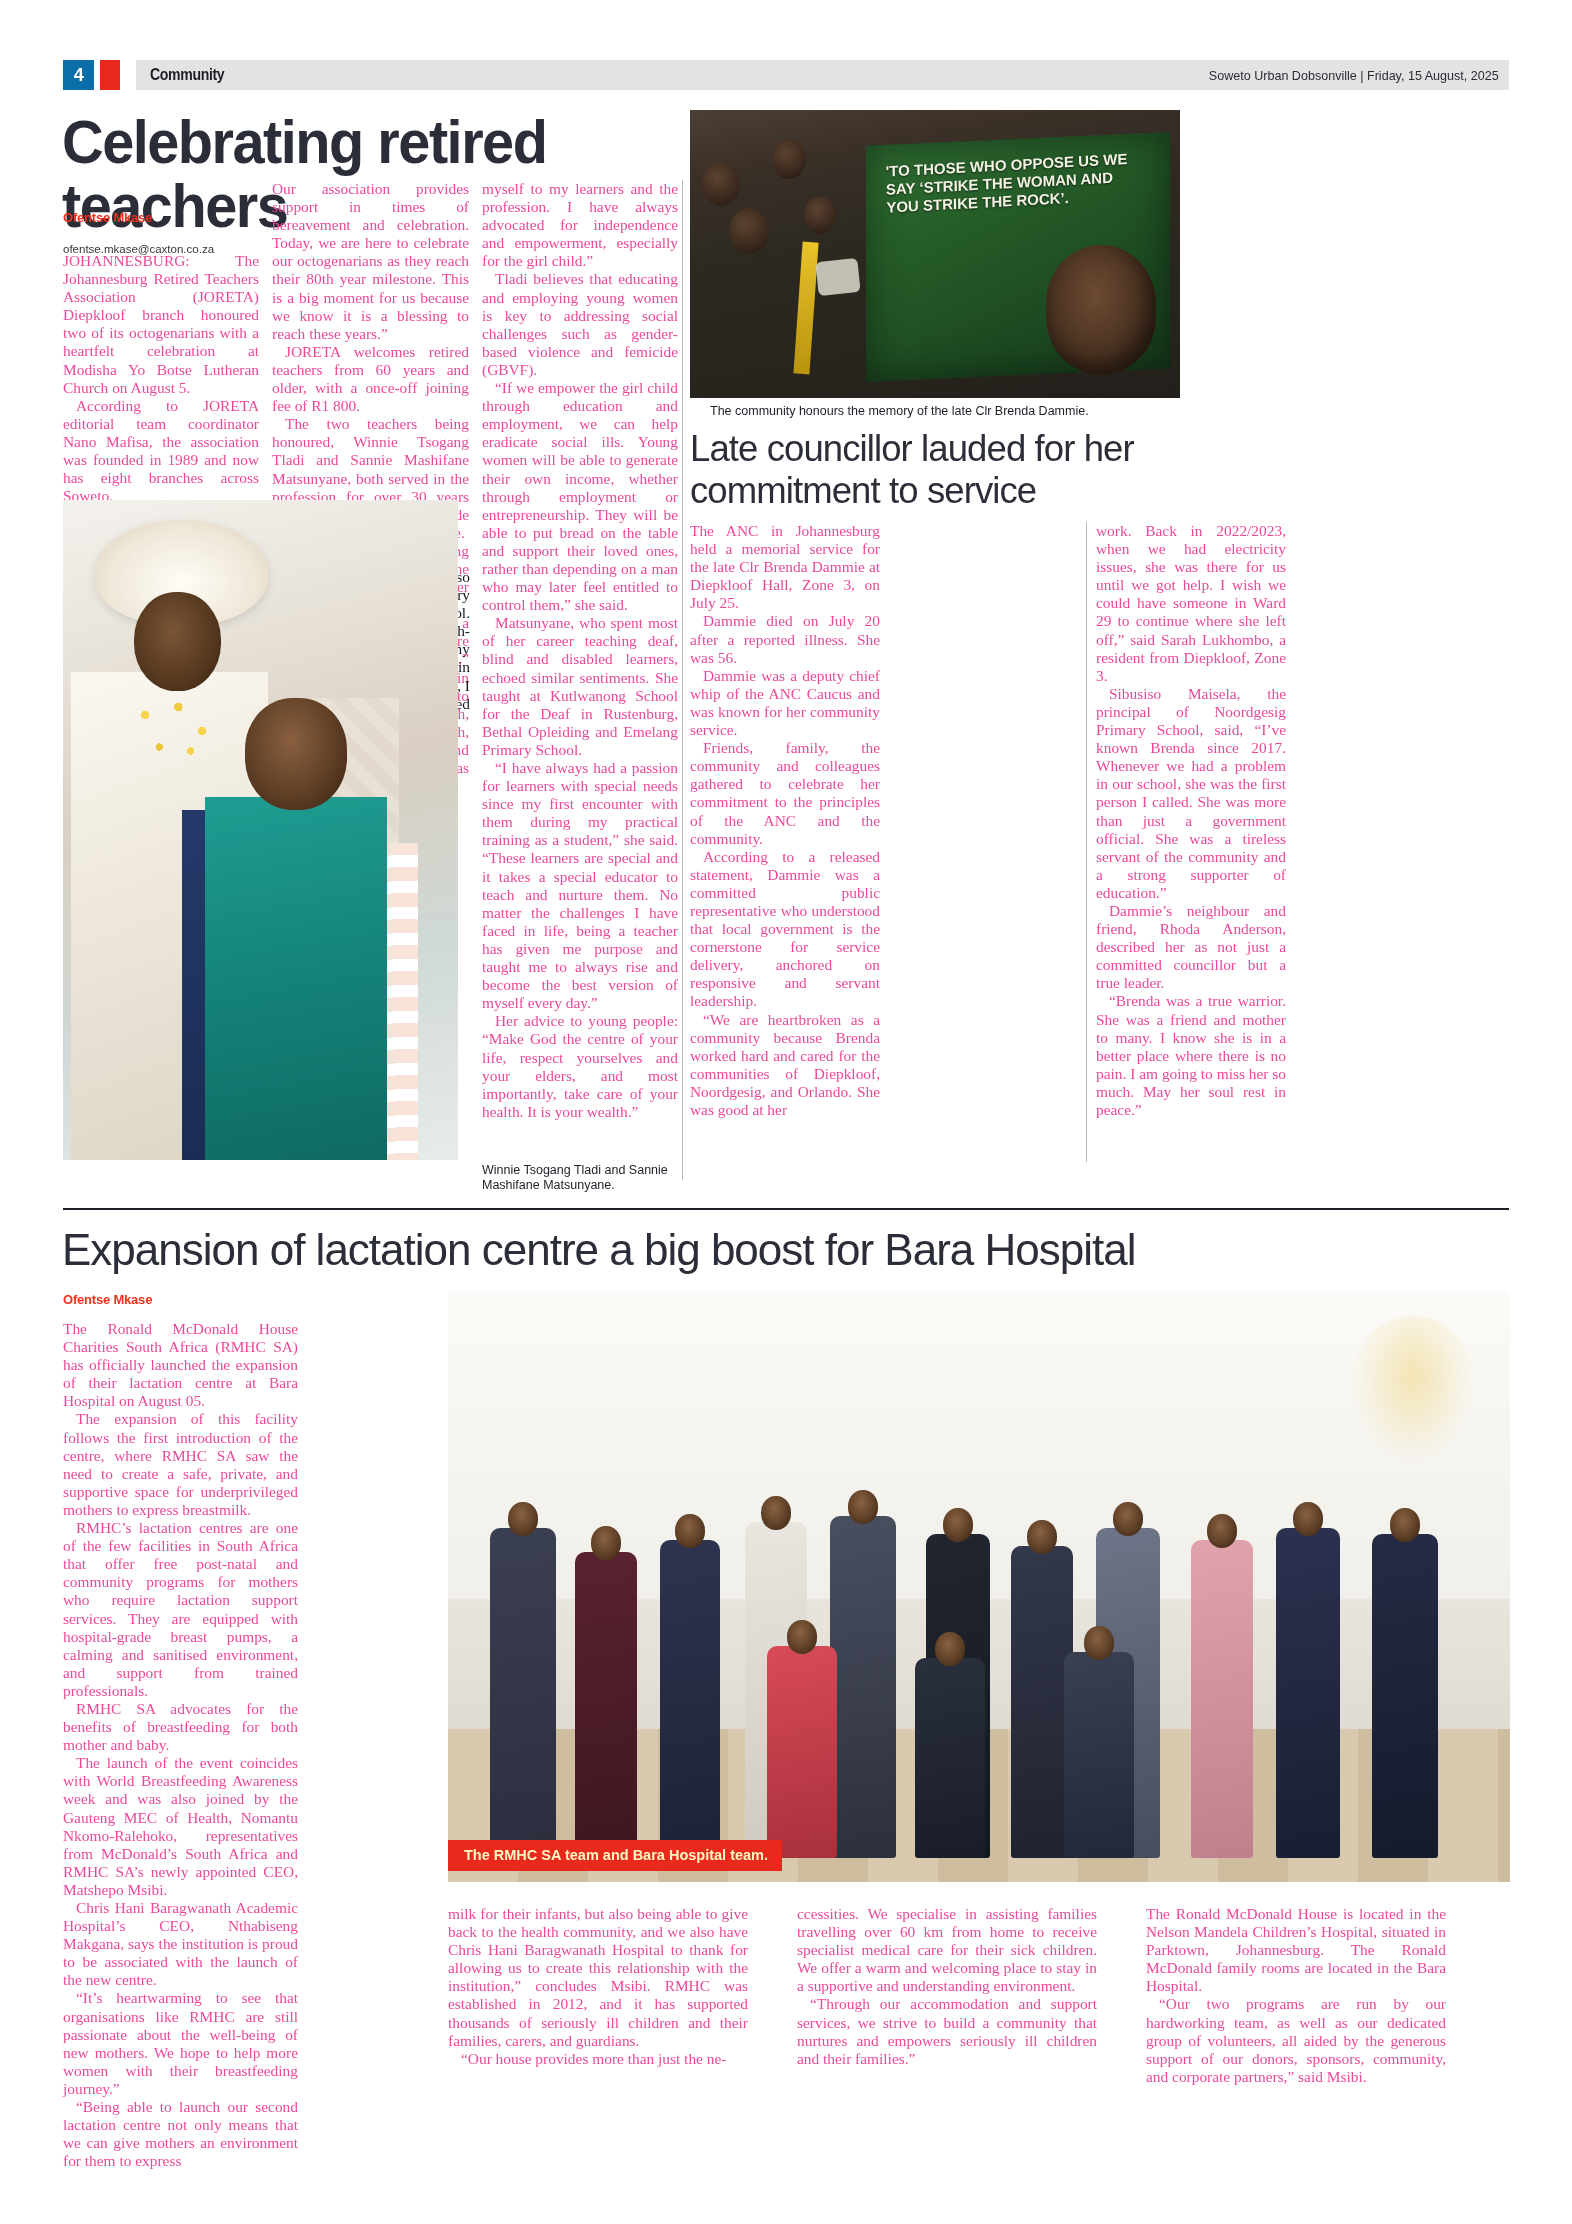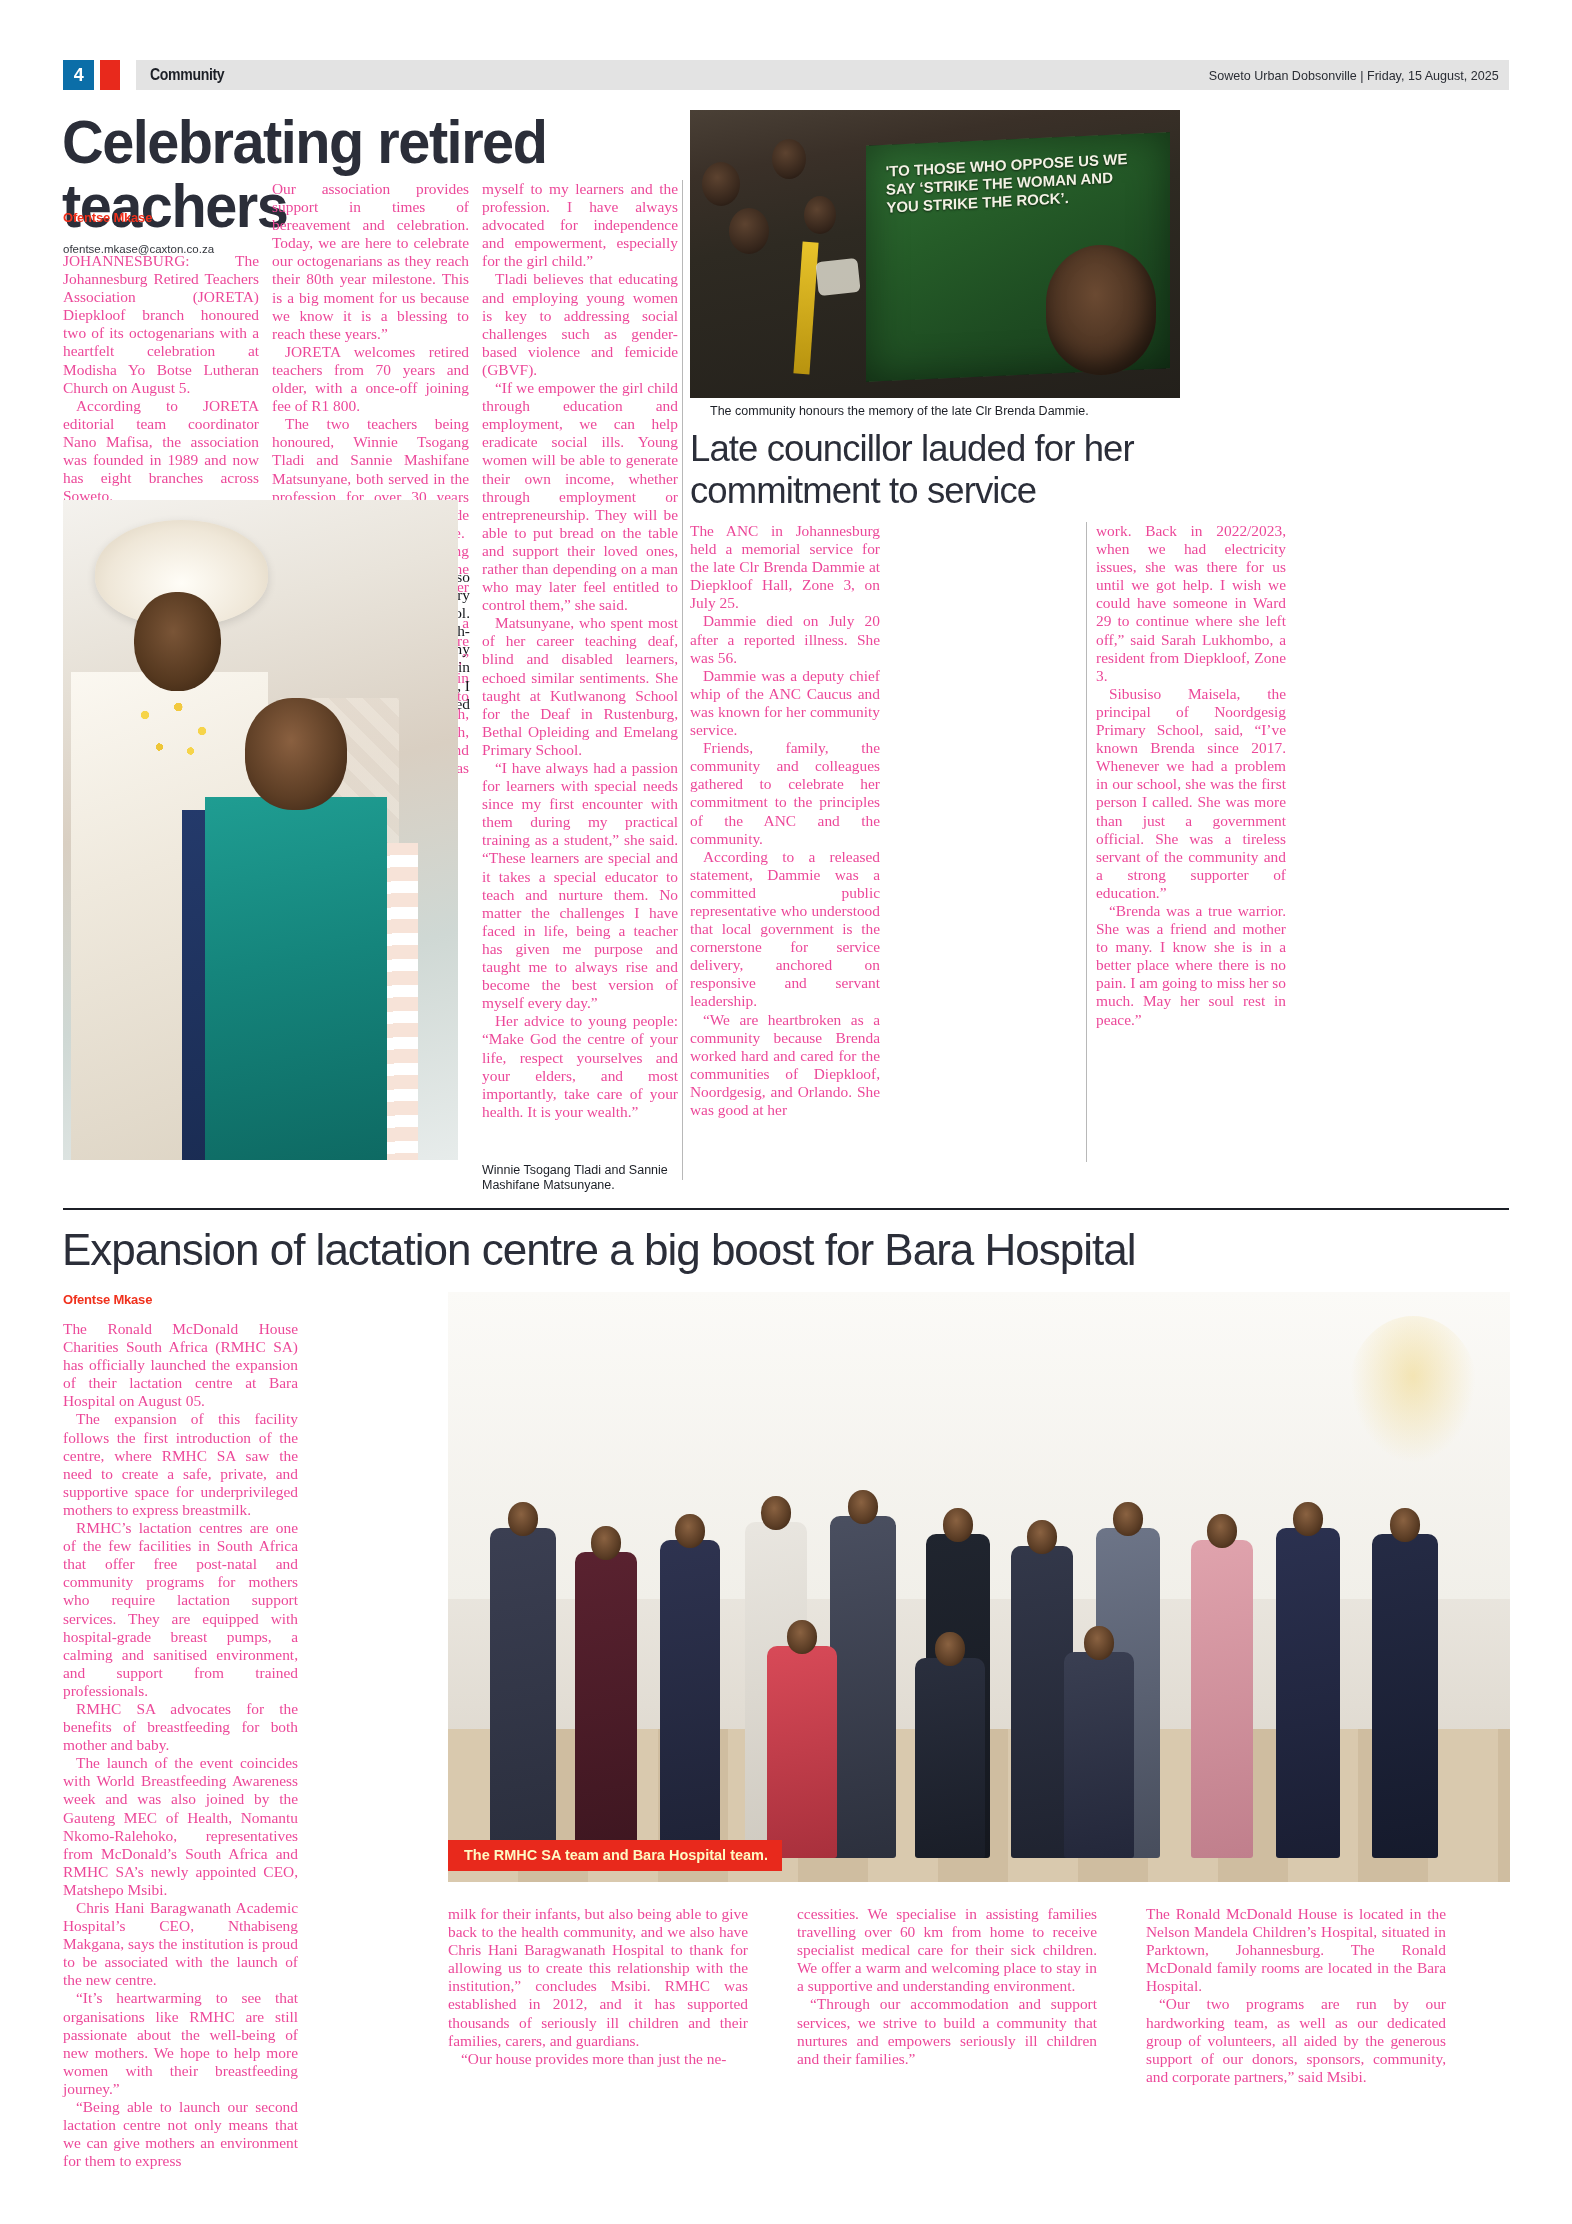--- a/index.html
+++ b/index.html
@@ -312,21 +312,21 @@
     <div class="narrow">
       <div>in the lives</div>
       <div>of our fellow</div>
       <div>former</div>
       <div>colleagues.</div>
     </div>
   </div>
 
   <div class="col" id="a1c2">
     <p class="first">Our association provides support in times of bereavement and celebration. Today, we are here to celebrate our octogenarians as they reach their 80th year milestone. This is a big moment for us because we know it is a blessing to reach these years.”</p>
-    <p>JORETA welcomes retired teachers from 70 years and older, with a once-off joining fee of R1 800.</p>
+    <p>JORETA welcomes retired teachers from 60 years and older, with a once-off joining fee of R1 800.</p>
     <p>The two teachers being honoured, Winnie Tsogang Tladi and Sannie Mashifane Matsunyane, both served in the profession for over 30 years and expressed deep gratitude for reaching this life milestone.</p>
     <p>Reflecting on her teaching journey, Tladi encouraged the younger generation to consider the profession seriously.</p>
     <p>“Teaching is more of a calling than a career. If you are not called, you will struggle,” she said. “I have worked in various schools around Soweto including Orlando West High, Lebone, Lofentse Girls High, Emadwaleni High and Matseliso High. I also served as a principal at</p>
   </div>
 
   <div class="pullquote">
     <div>Tshirceletso</div>
     <div>Primary</div>
     <div>School.</div>
     <div>Through-</div>
@@ -382,20 +382,21 @@
     <p>Dammie died on July 20 after a reported illness. She was 56.</p>
     <p>Dammie was a deputy chief whip of the ANC Caucus and was known for her community service.</p>
     <p>Friends, family, the community and colleagues gathered to celebrate her commitment to the principles of the ANC and the community.</p>
     <p>According to a released statement, Dammie was a committed public representative who understood that local government is the cornerstone for service delivery, anchored on responsive and servant leadership.</p>
     <p>“We are heartbroken as a community because Brenda worked hard and cared for the communities of Diepkloof, Noordgesig, and Orlando. She was good at her</p>
   </div>
 
   <div class="col" id="a2c3">
     <p class="first">work. Back in 2022/2023, when we had electricity issues, she was there for us until we got help. I wish we could have someone in Ward 29 to continue where she left off,” said Sarah Lukhombo, a resident from Diepkloof, Zone 3.</p>
     <p>Sibusiso Maisela, the principal of Noordgesig Primary School, said, “I’ve known Brenda since 2017. Whenever we had a problem in our school, she was the first person I called. She was more than just a government official. She was a tireless servant of the community and a strong supporter of education.”</p>
+    <p>Dammie’s neighbour and friend, Rhoda Anderson, described her as not just a committed councillor but a true leader.</p>
     <p>“Brenda was a true warrior. She was a friend and mother to many. I know she is in a better place where there is no pain. I am going to miss her so much. May her soul rest in peace.”</p>
   </div>
 
   <div class="rule-top"></div>
   <div class="hl3">Expansion of lactation centre a big boost for Bara Hospital</div>
   <div class="byline3">
     <div class="byline-name">Ofentse Mkase</div>
   </div>
 
   <div class="col" id="a3c1">

